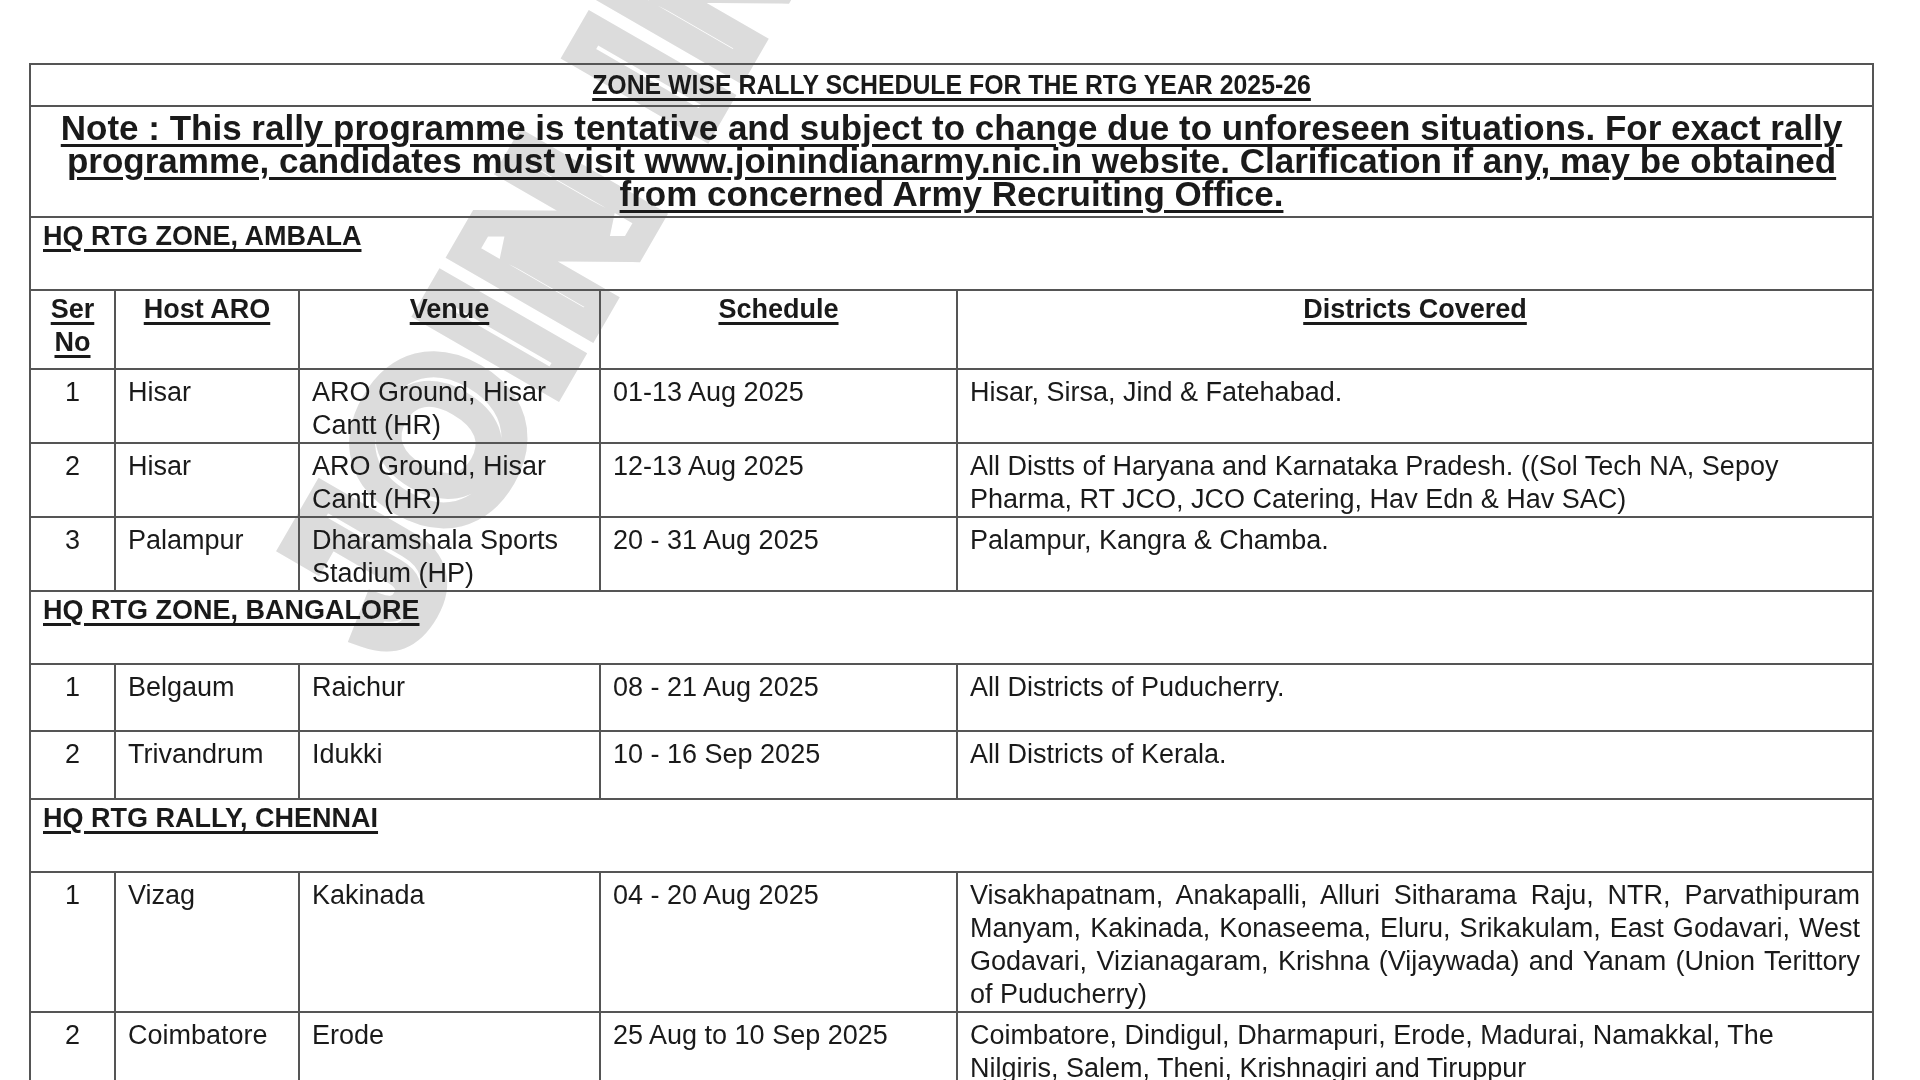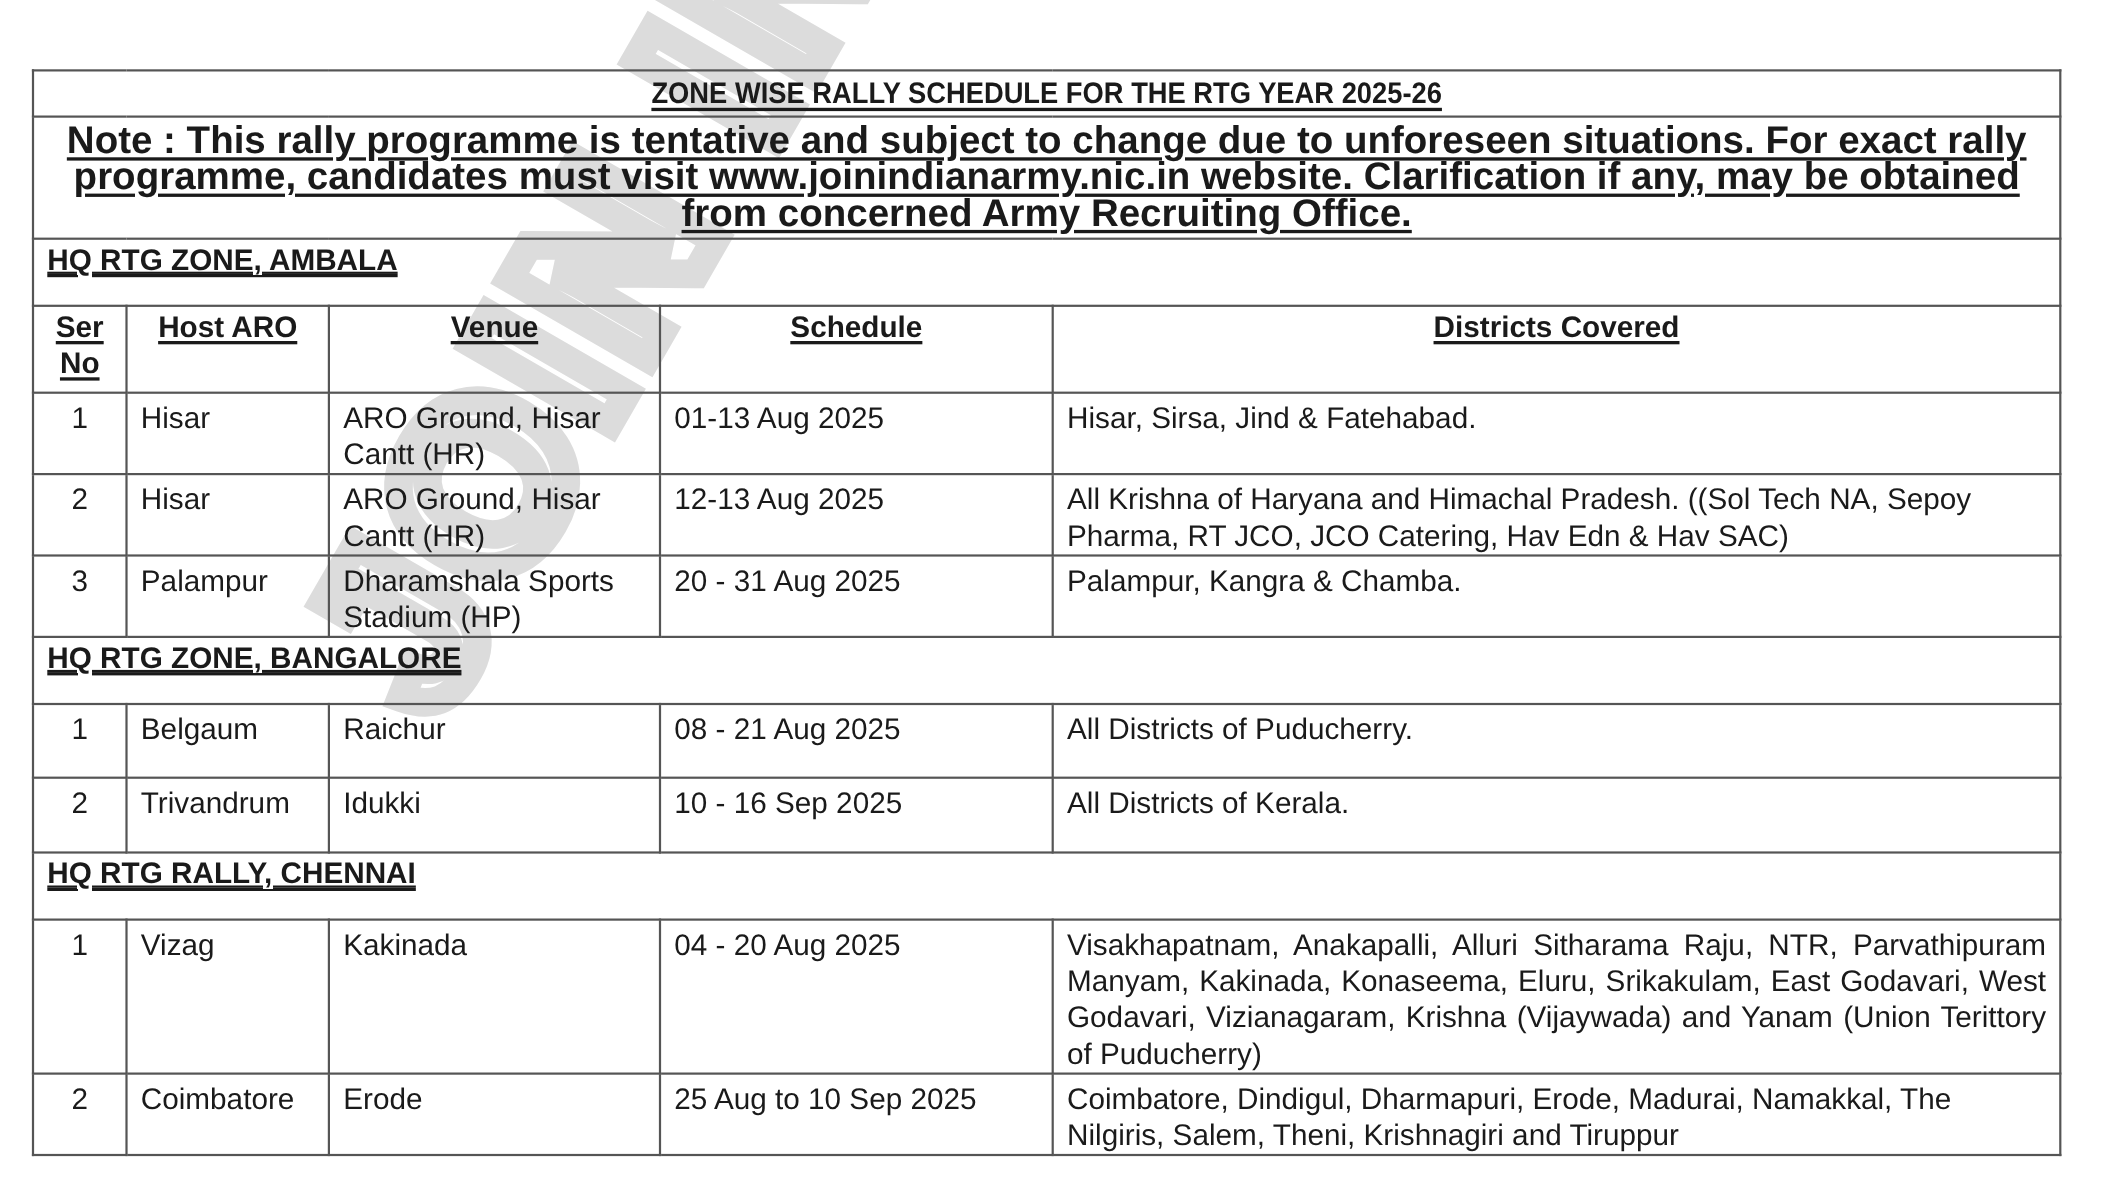--- a/index.html
+++ b/index.html
@@ -17,21 +17,21 @@
   }
   table.sched {
     position:absolute; left:29px; top:63px; width:1843px;
     border-collapse:collapse; table-layout:fixed; z-index:1;
     font-size:27px; line-height:33px;
   }
   table.sched td, table.sched th { border:2px solid #555; vertical-align:top; padding:0 12px; }
   .title-cell { text-align:center; font-weight:bold; font-size:27px; height:40px; vertical-align:middle !important; transform:scaleX(0.92); }
   .note-cell { text-align:center; font-weight:bold; font-size:35px; line-height:33px; padding:4px 10px 6px !important; }
   .u { text-decoration:underline; text-decoration-thickness:3px; text-underline-offset:4px; }
-  .zone-cell { font-weight:bold; height:52px; padding:2px 12px 5px !important;text-decoration:underline; }
+  .zone-cell { font-weight:bold; height:52px; padding:2px 12px 17px !important; }
   th { font-weight:bold; text-align:center; padding-top:2px !important; }
   td.num { text-align:center; padding:6px 0 0 !important; }
   td.txt { padding:6px 12px 0 !important; }
   td.just { text-align:justify; text-align-last:left;margin-top:32px; }
   .b { font-weight:normal; }
 </style>
 </head>
 <body>
 
 <div class="watermark">JOIN INDIAN ARMY</div>
@@ -71,21 +71,21 @@
     <td class="txt">Hisar</td>
     <td class="txt" style="padding-right:40px !important;">ARO Ground, Hisar Cantt (HR)</td>
     <td class="txt">01-13 Aug 2025</td>
     <td class="txt">Hisar, Sirsa, Jind &amp; Fatehabad.</td>
   </tr>
   <tr style="height:66px;">
     <td class="num">2</td>
     <td class="txt">Hisar</td>
     <td class="txt" style="padding-right:40px !important;">ARO Ground, Hisar Cantt (HR)</td>
     <td class="txt">12-13 Aug 2025</td>
-    <td class="txt"><span>All Krishna of Haryana and Himachal Pradesh. ((</span><span class="b">Sol Tech NA,  Sepoy Pharma,  RT JCO, JCO Catering, Hav Edn &amp; Hav SAC)</span></td>
+    <td class="txt"><span>All Distts of Haryana and Karnataka Pradesh. ((</span><span class="b">Sol Tech NA,  Sepoy Pharma,  RT JCO, JCO Catering, Hav Edn &amp; Hav SAC)</span></td>
   </tr>
   <tr style="height:68px;">
     <td class="num">3</td>
     <td class="txt">Palampur</td>
     <td class="txt" style="padding-right:20px !important;margin-top:16px;">Dharamshala Sports Stadium (HP)</td>
     <td class="txt">20 - 31 Aug 2025</td>
     <td class="txt">Palampur, Kangra &amp; Chamba.</td>
   </tr>
 
   <tr>

